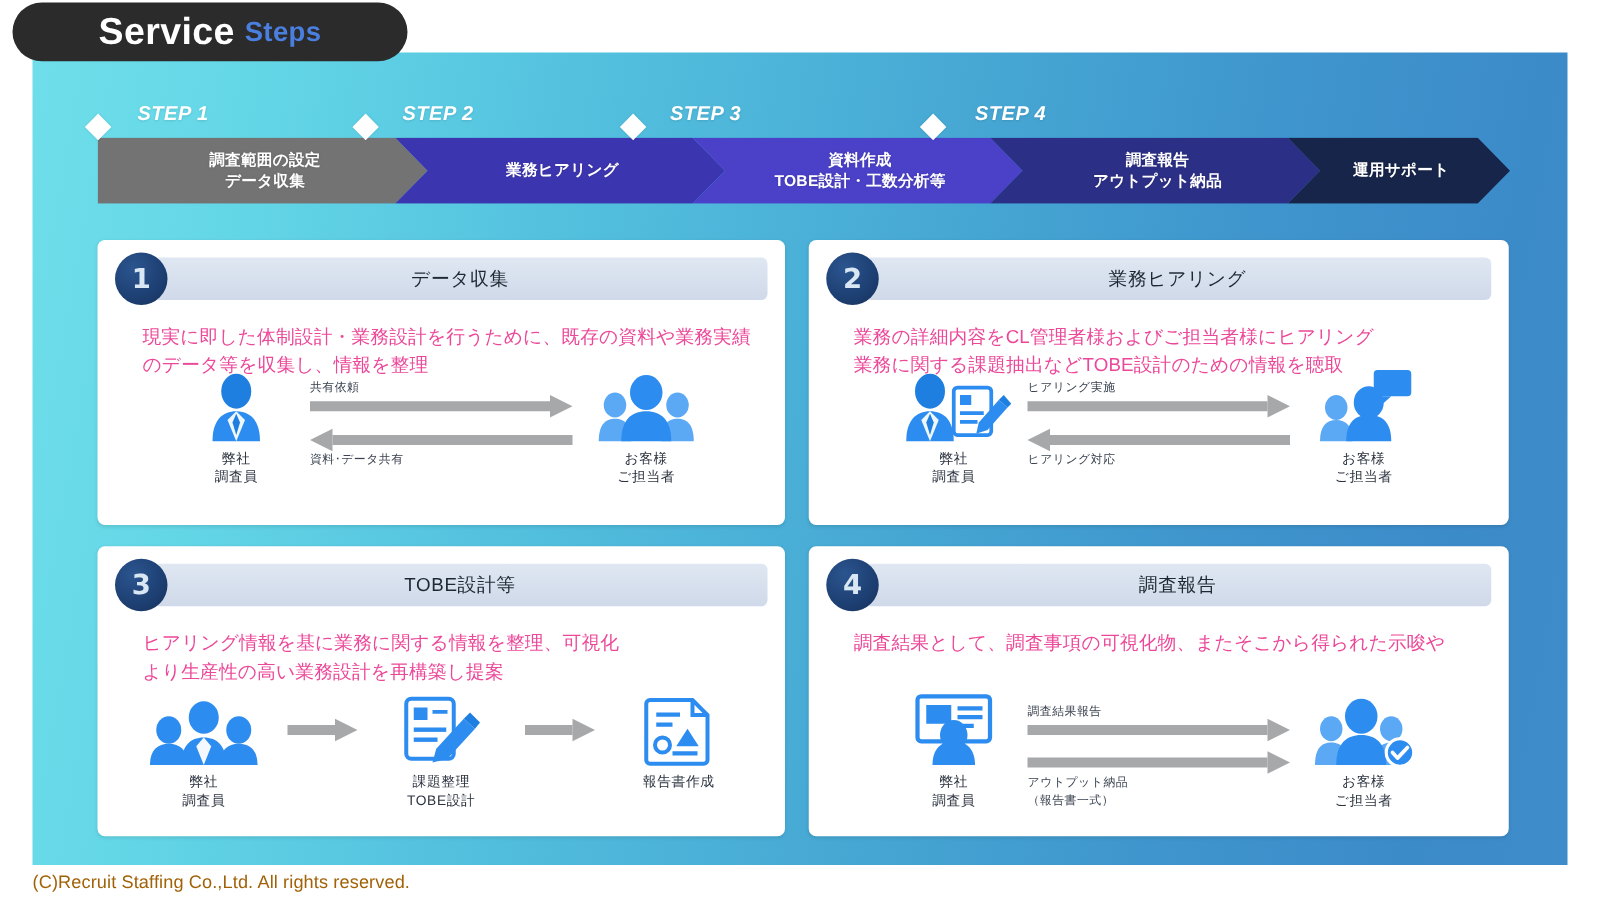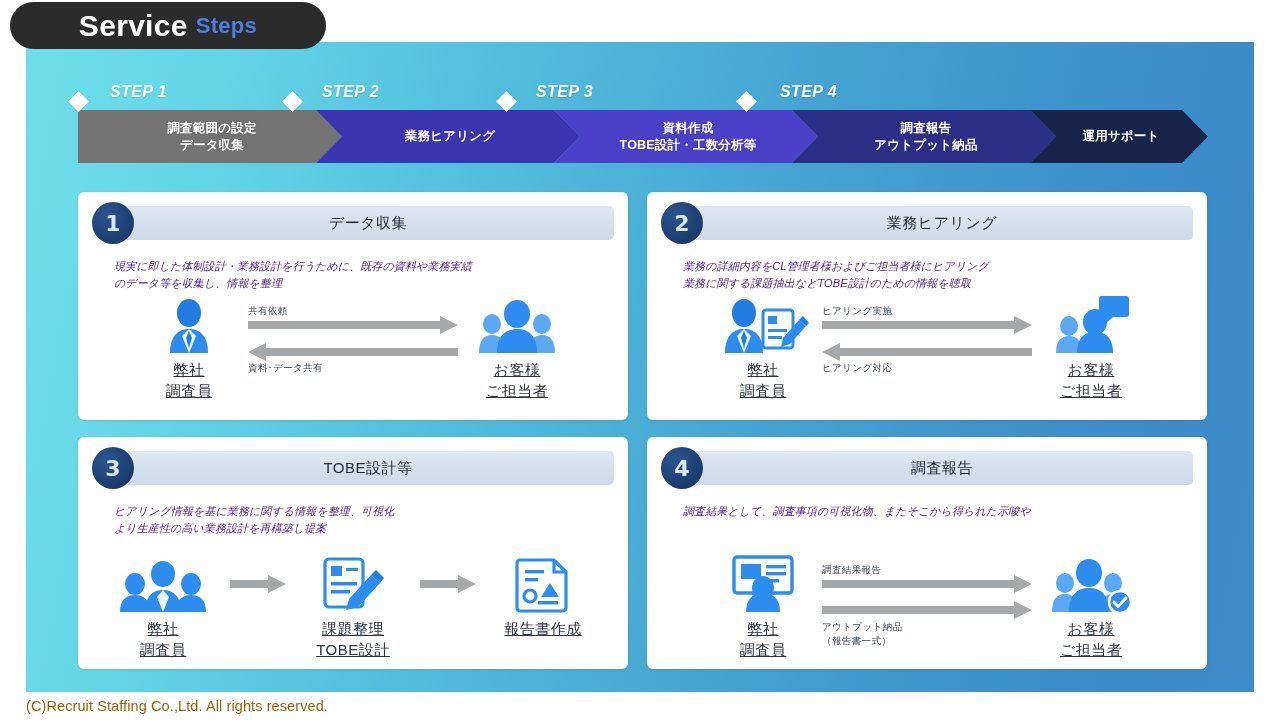--- a/index.html
+++ b/index.html
@@ -138,45 +138,43 @@
     border-radius: 50%;
     background: radial-gradient(circle at 35% 30%, #2b558f 0%, #1d3f72 60%, #17305a 100%);
     color: #d9e7f5;
     font-size: 22px; font-weight: bold;
     display: flex; align-items: center; justify-content: center;
     z-index: 3;
     font-family: "DejaVu Sans", sans-serif;
   }
   .card-desc {
     margin: 12px 22px 0 36px;
-    font-size: 11px;
+    font-size: 15px;
     line-height: 1.55;
-    color: #4c1d95;
+    color: #ec4899;
     letter-spacing: .1px;
-    font-style: italic;
   }
   .card-desc .ln { display: block; white-space: nowrap; }
 
   
   .flow {
     position: absolute;
     left: 0; right: 0;
     display: flex;
     align-items: flex-start;
     justify-content: center;
   }
   .node { width: 118px; text-align: center; }
   .node .art { height: 58px; display: flex; align-items: flex-end; justify-content: center; }
   .node .cap {
     margin-top: 6px;
-    font-size: 15px;
+    font-size: 11px;
     line-height: 1.38;
     color: #2c3440;
     letter-spacing: .5px;
-    text-decoration: underline;
   }
   .node .cap span { display: block; }
 
   .arrows { width: 210px; padding-top: 8px; }
   .arrow-lbl {
     font-size: 9.5px; color: #3a4350; text-align: left;
     letter-spacing: .4px; height: 14px; line-height: 14px;
   }
   .abar { position: relative; height: 13px; }
   .abar .stem {

